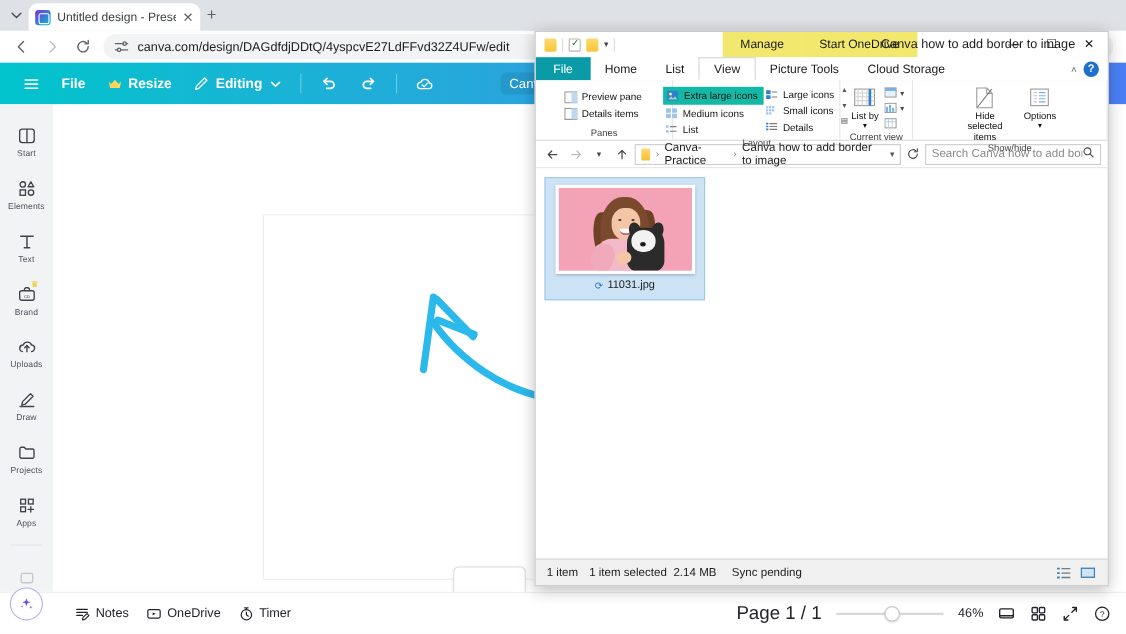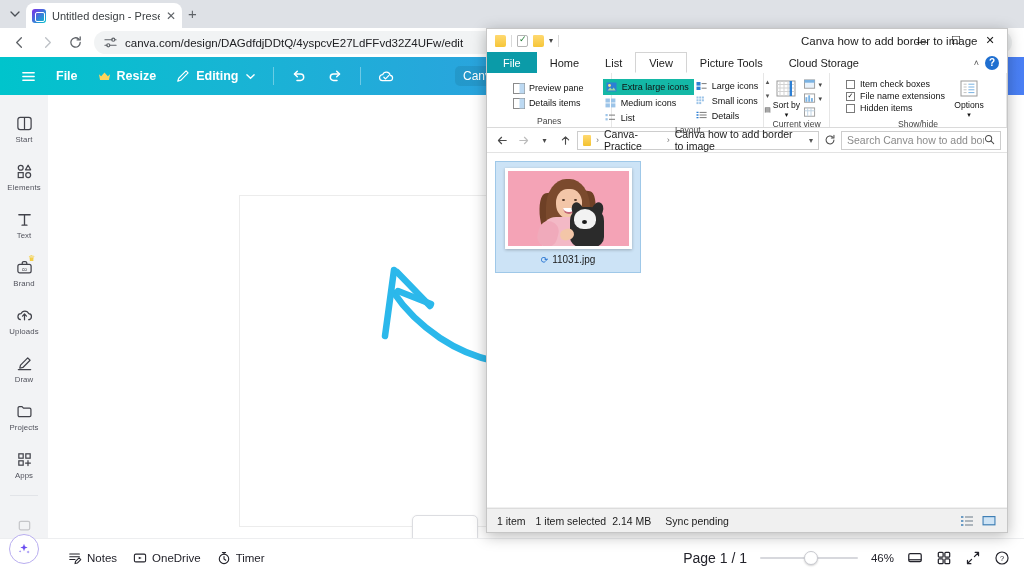--- a/index.html
+++ b/index.html
@@ -78,21 +78,21 @@
     position:absolute; left:0; top:481px; width:1024px; height:38px; background:#fff;
     border-top:1px solid #edeef0; display:flex; align-items:center; padding:0 14px;
   }
   .cb-btn { display:flex; align-items:center; gap:5px; font-size:11.5px; color:#23232b; padding:5px 8px; border-radius:5px; white-space:nowrap; }
   .ai-orb {
     position:absolute; left:9px; top:534px; width:30px; height:30px; border-radius:50%;
     background:#fff; border:1.5px solid #b9aef0; display:flex; align-items:center; justify-content:center;
     color:#6a4df0; font-size:13px; z-index:6;
   }
   .cb-right { margin-left:auto; display:flex; align-items:center; gap:13px; }
-  .cb-page { font-size:14px; color:#23232b; white-space:nowrap; }
+  .cb-page { font-size:17px; color:#23232b; white-space:nowrap; }
   .zoom-slider { position:relative; width:98px; height:14px; display:flex; align-items:center; }
   .zs-track { position:absolute; left:0; right:0; height:2px; background:#d7d8dd; border-radius:2px; }
   .zs-knob { position:absolute; left:44px; width:14px; height:14px; border-radius:50%; background:#fff; border:1px solid #c9cad0; box-shadow:0 1px 2px rgba(0,0,0,.18); }
   .cb-zoom { font-size:11.5px; color:#23232b; }
   .cb-ico { color:#23232b; display:flex; }
 
   
   .annotation { position:absolute; left:0; top:0; width:1024px; height:576px; pointer-events:none; z-index:4; }
 
   
@@ -467,20 +467,24 @@
 
   <div class="ex-titlebar">
     <div class="qat">
       <span class="qat-ico"></span>
       <span class="qat-sep"></span>
       <span class="qat-ico sq check"></span>
       <span class="qat-ico"></span>
       <span class="qat-caret">▾</span>
       <span class="qat-sep"></span>
     </div>
+    <div class="ctx-tabs-top">
+      <span class="ctx-top">Manage</span>
+      <span class="ctx-top">Start OneDrive</span>
+    </div>
     <div class="ex-wintitle">Canva how to add border to image</div>
     <div class="win-ctrls">
       <span class="wc">—</span>
       <span class="wc">☐</span>
       <span class="wc close">✕</span>
     </div>
   </div>
 
   <div class="ex-tabs">
     <span class="ex-tab file">File</span>
@@ -606,21 +610,21 @@
     <div class="rgroup" style="width:66px;">
       <div class="rgroup-body">
         <div class="bigbtn" style="width:30px;">
           <span class="gico">
             <svg width="20" height="20" viewBox="0 0 20 20">
                 <rect x="1" y="2" width="18" height="15" fill="#fff" stroke="#9a9a9a"></rect>
                 <path d="M4 2v15M8 2v15M12 2v15M1 5.5h18M1 9h18M1 12.5h18" stroke="#d3d3d3"></path>
                 <rect x="13.6" y="2" width="2.4" height="15" fill="#2d7fd3"></rect>
               </svg>
           </span>
-          <span>Sort by</span>
+          <span>List by</span>
           <span style="font-size:7px;">▾</span>
         </div>
         <div class="smallbtn-col" style="padding-top:2px;">
           <span class="smallbtn">
             <span class="mini-ico">
               <svg width="13" height="12" viewBox="0 0 13 12">
                   <rect x="0.5" y="0.5" width="11" height="9" fill="#e9f2fb" stroke="#9a9a9a"></rect>
                   <rect x="0.5" y="0.5" width="11" height="3" fill="#79b2e3"></rect>
                 </svg>
             </span>
@@ -645,33 +649,29 @@
                 </svg>
             </span>
           </span>
         </div>
       </div>
       <div class="rgroup-name">Current view</div>
     </div>
 
     <div class="rgroup" style="width:178px;">
       <div class="rgroup-body">
-        <div class="chkcol">
-          <label class="chkrow">
-            <span class="chkbox"></span>
-            <span>Item check boxes</span>
-          </label>
-          <label class="chkrow">
-            <span class="chkbox">✓</span>
-            <span>File name extensions</span>
-          </label>
-          <label class="chkrow">
-            <span class="chkbox"></span>
-            <span>Hidden items</span>
-          </label>
+        <div class="bigbtn" style="width:52px;">
+          <span class="gico">
+            <svg width="22" height="22" viewBox="0 0 22 22">
+                <path d="M4 2h9l5 5v13H4z" fill="#fff" stroke="#9a9a9a"></path>
+                <path d="M13 2v5h5" fill="none" stroke="#9a9a9a"></path>
+                <path d="M4.5 19.5L17.5 3" stroke="#7a7a7a"></path>
+              </svg>
+          </span>
+          <span>Hide selected items</span>
         </div>
         <div class="bigbtn" style="width:42px;">
           <span class="gico">
             <svg width="20" height="20" viewBox="0 0 20 20">
                 <rect x="2" y="2" width="16" height="15" fill="#fff" stroke="#9a9a9a"></rect>
                 <path d="M4.6 5.2h3M4.6 8h3M4.6 10.8h3M4.6 13.6h3" stroke="#c3c3c3"></path>
                 <path d="M9.4 5.2h6M9.4 8h6M9.4 10.8h6M9.4 13.6h6" stroke="#79b2e3"></path>
               </svg>
           </span>
           <span>Options</span>

